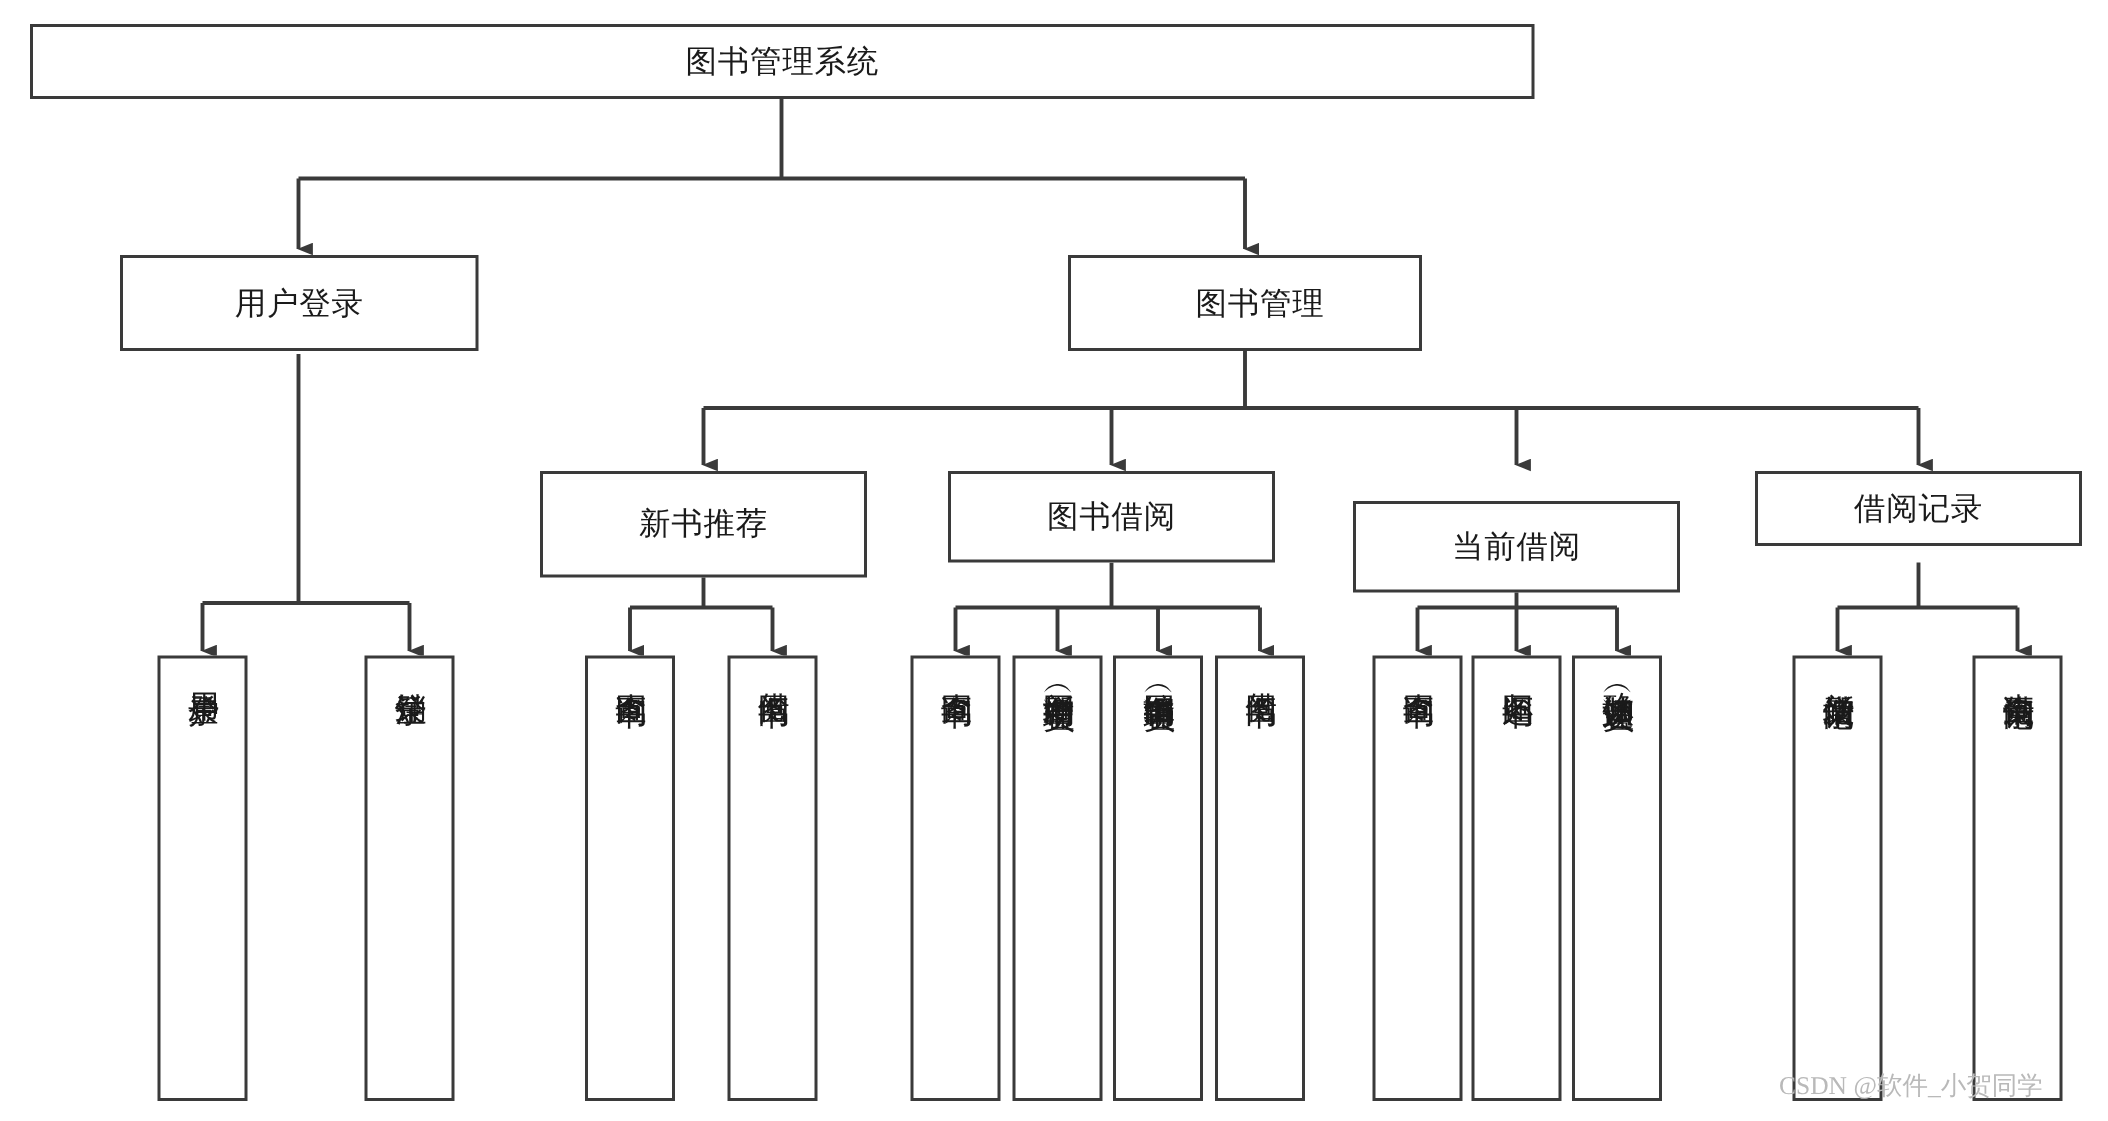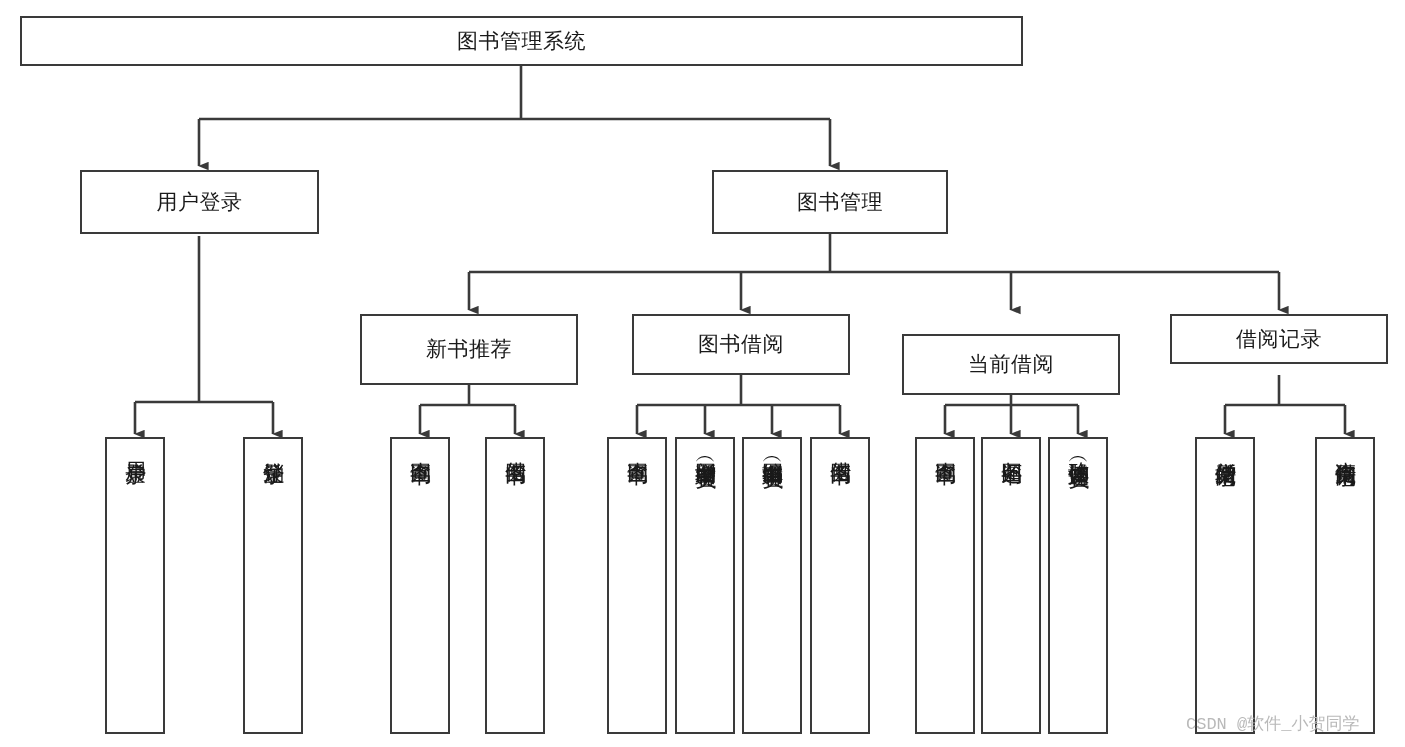--- a/index.html
+++ b/index.html
@@ -55,21 +55,21 @@
     padding-top: 6px;
   }
   .watermark {
     position: absolute;
     left: 1186px;
     top: 712px;
     font-size: 17px;
     color: #b9b9b9;
     white-space: nowrap;
     z-index: 3;
-    font-family: Liberation Mono, monospace;
+    font-family: Liberation Serif, serif;
   }
 </style>
 </head>
 <body>
 
 <div id="diagram-root">
 
   <svg id="edges-layer" viewBox="0 0 1405 747" width="1405" height="747" xmlns="http://www.w3.org/2000/svg">
     <defs>
       <marker id="arrowhead" markerWidth="10" markerHeight="11" refX="4.2" refY="9.6" orient="auto" markerUnits="userSpaceOnUse">

